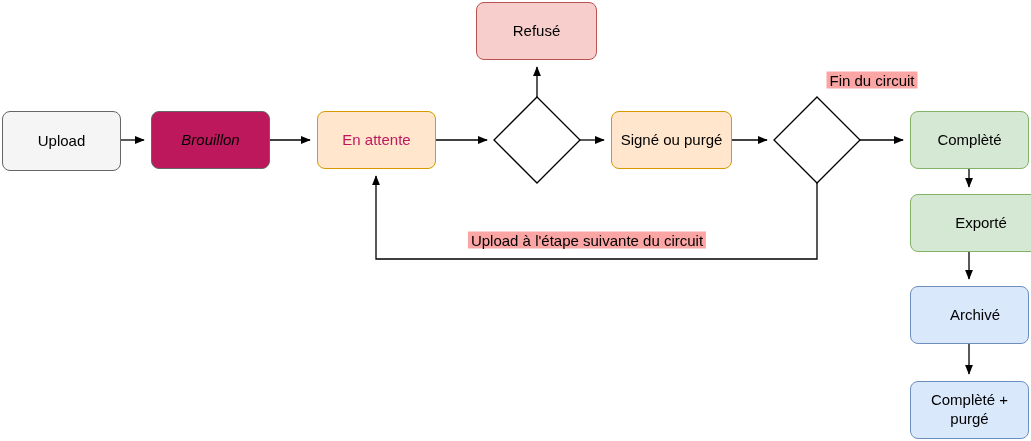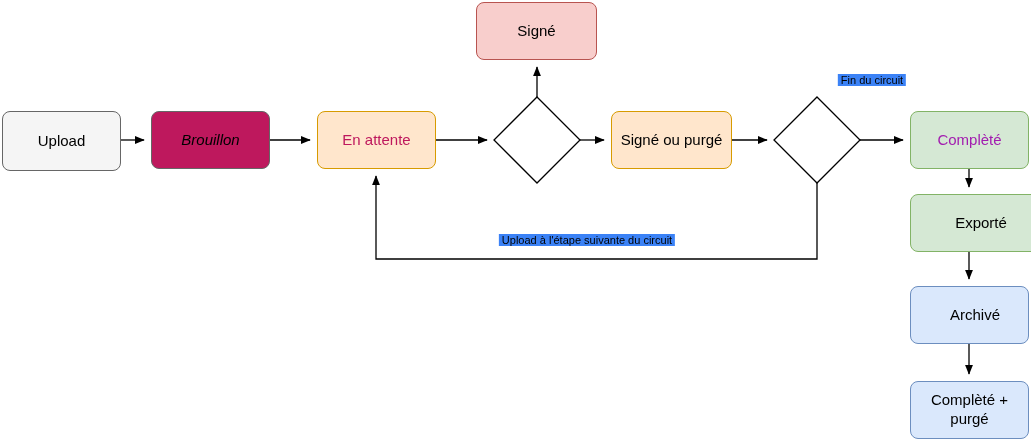--- a/index.html
+++ b/index.html
@@ -35,23 +35,23 @@
     justify-content: center;
     text-align: center;
     font-size: 15px;
     line-height: 1.25;
     color: #000000;
     font-family: "Liberation Sans", sans-serif;
     z-index: 2;
   }
   .edge-label {
     position: absolute;
-    font-size: 11px;
+    font-size: 15px;
     color: #000000;
-    background: #3b82f6;
+    background: #fca5a5;
     white-space: nowrap;
     font-family: "Liberation Sans", sans-serif;
     z-index: 3;
     padding: 0 3px;
   }
   .diamond-hit {
     position: absolute;
     z-index: 2;
     background: transparent;
   }
@@ -90,26 +90,26 @@
       <div class="node" style="left: 2px; top: 111px; width: 119px; height: 60px; background: rgb(245, 245, 245); border-color: rgb(102, 102, 102); color: rgb(0, 0, 0);">
         <span>Upload</span>
       </div>
       <div class="node" style="left: 151px; top: 111px; width: 119px; height: 58px; background: #be185d; border-color: rgb(102, 102, 102); color: rgb(0, 0, 0); font-style: italic;">
         <span>Brouillon</span>
       </div>
       <div class="node" style="left: 317px; top: 111px; width: 119px; height: 58px; background: rgb(255, 230, 204); border-color: rgb(215, 155, 0); color: #be185d;">
         <span>En attente</span>
       </div>
       <div class="node" style="left: 476px; top: 2px; width: 121px; height: 58px; background: rgb(248, 206, 204); border-color: rgb(184, 84, 80); color: rgb(0, 0, 0);">
-        <span>Signé</span>
+        <span>Refusé</span>
       </div>
       <div class="node" style="left: 611px; top: 111px; width: 121px; height: 58px; background: rgb(255, 230, 204); border-color: rgb(215, 155, 0); color: rgb(0, 0, 0);">
         <span>Signé ou purgé</span>
       </div>
-      <div class="node" style="left: 910px; top: 111px; width: 119px; height: 58px; background: rgb(213, 232, 212); border-color: rgb(130, 179, 102); color: #a21caf;">
+      <div class="node" style="left: 910px; top: 111px; width: 119px; height: 58px; background: rgb(213, 232, 212); border-color: rgb(130, 179, 102); color: #000000;">
         <span>Complèté</span>
       </div>
       <div class="node" style="left: 910px; top: 194px; width: 142px; height: 58px; background: rgb(213, 232, 212); border-color: rgb(130, 179, 102); color: rgb(0, 0, 0);">
         <span>Exporté</span>
       </div>
       <div class="node" style="left: 910px; top: 286px; width: 119px; height: 58px; background: rgb(218, 232, 252); border-color: rgb(108, 142, 191); color: rgb(0, 0, 0); padding-left: 11px;">
         <span>Archivé</span>
       </div>
       <div class="node" style="left: 910px; top: 381px; width: 119px; height: 58px; background: rgb(218, 232, 252); border-color: rgb(108, 142, 191); color: rgb(0, 0, 0);">
         <span>Complèté + purgé</span>

